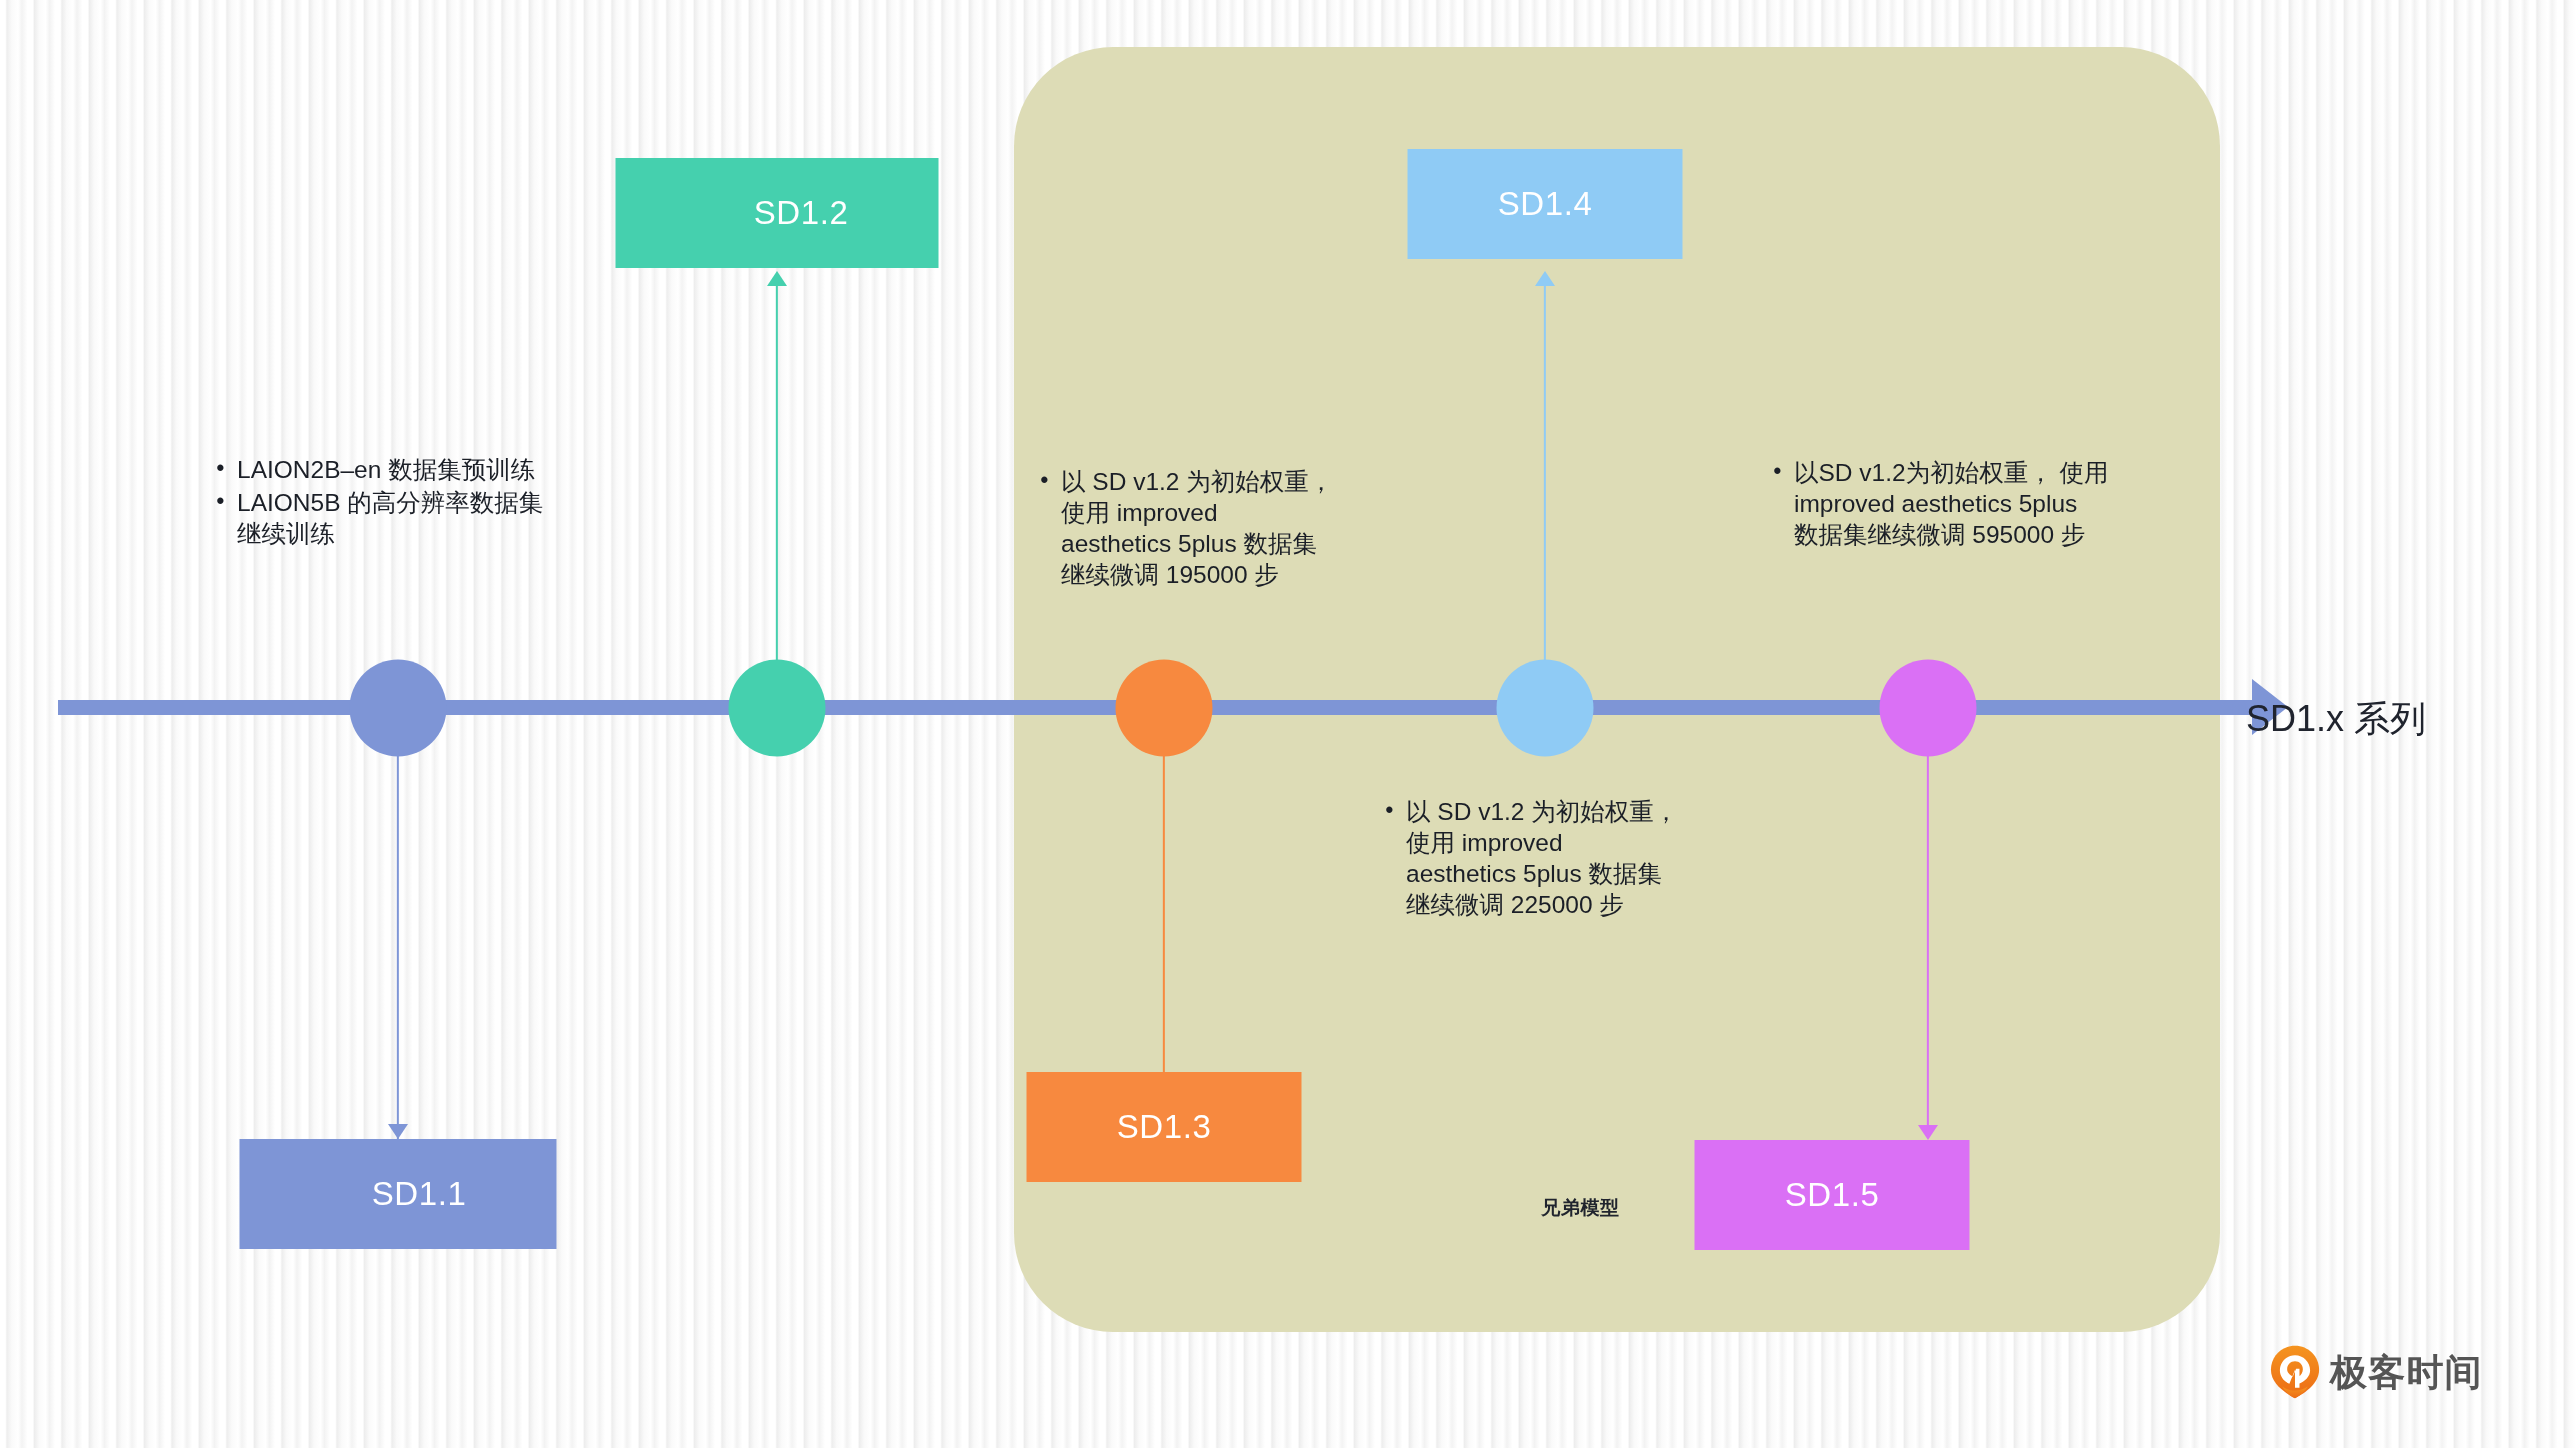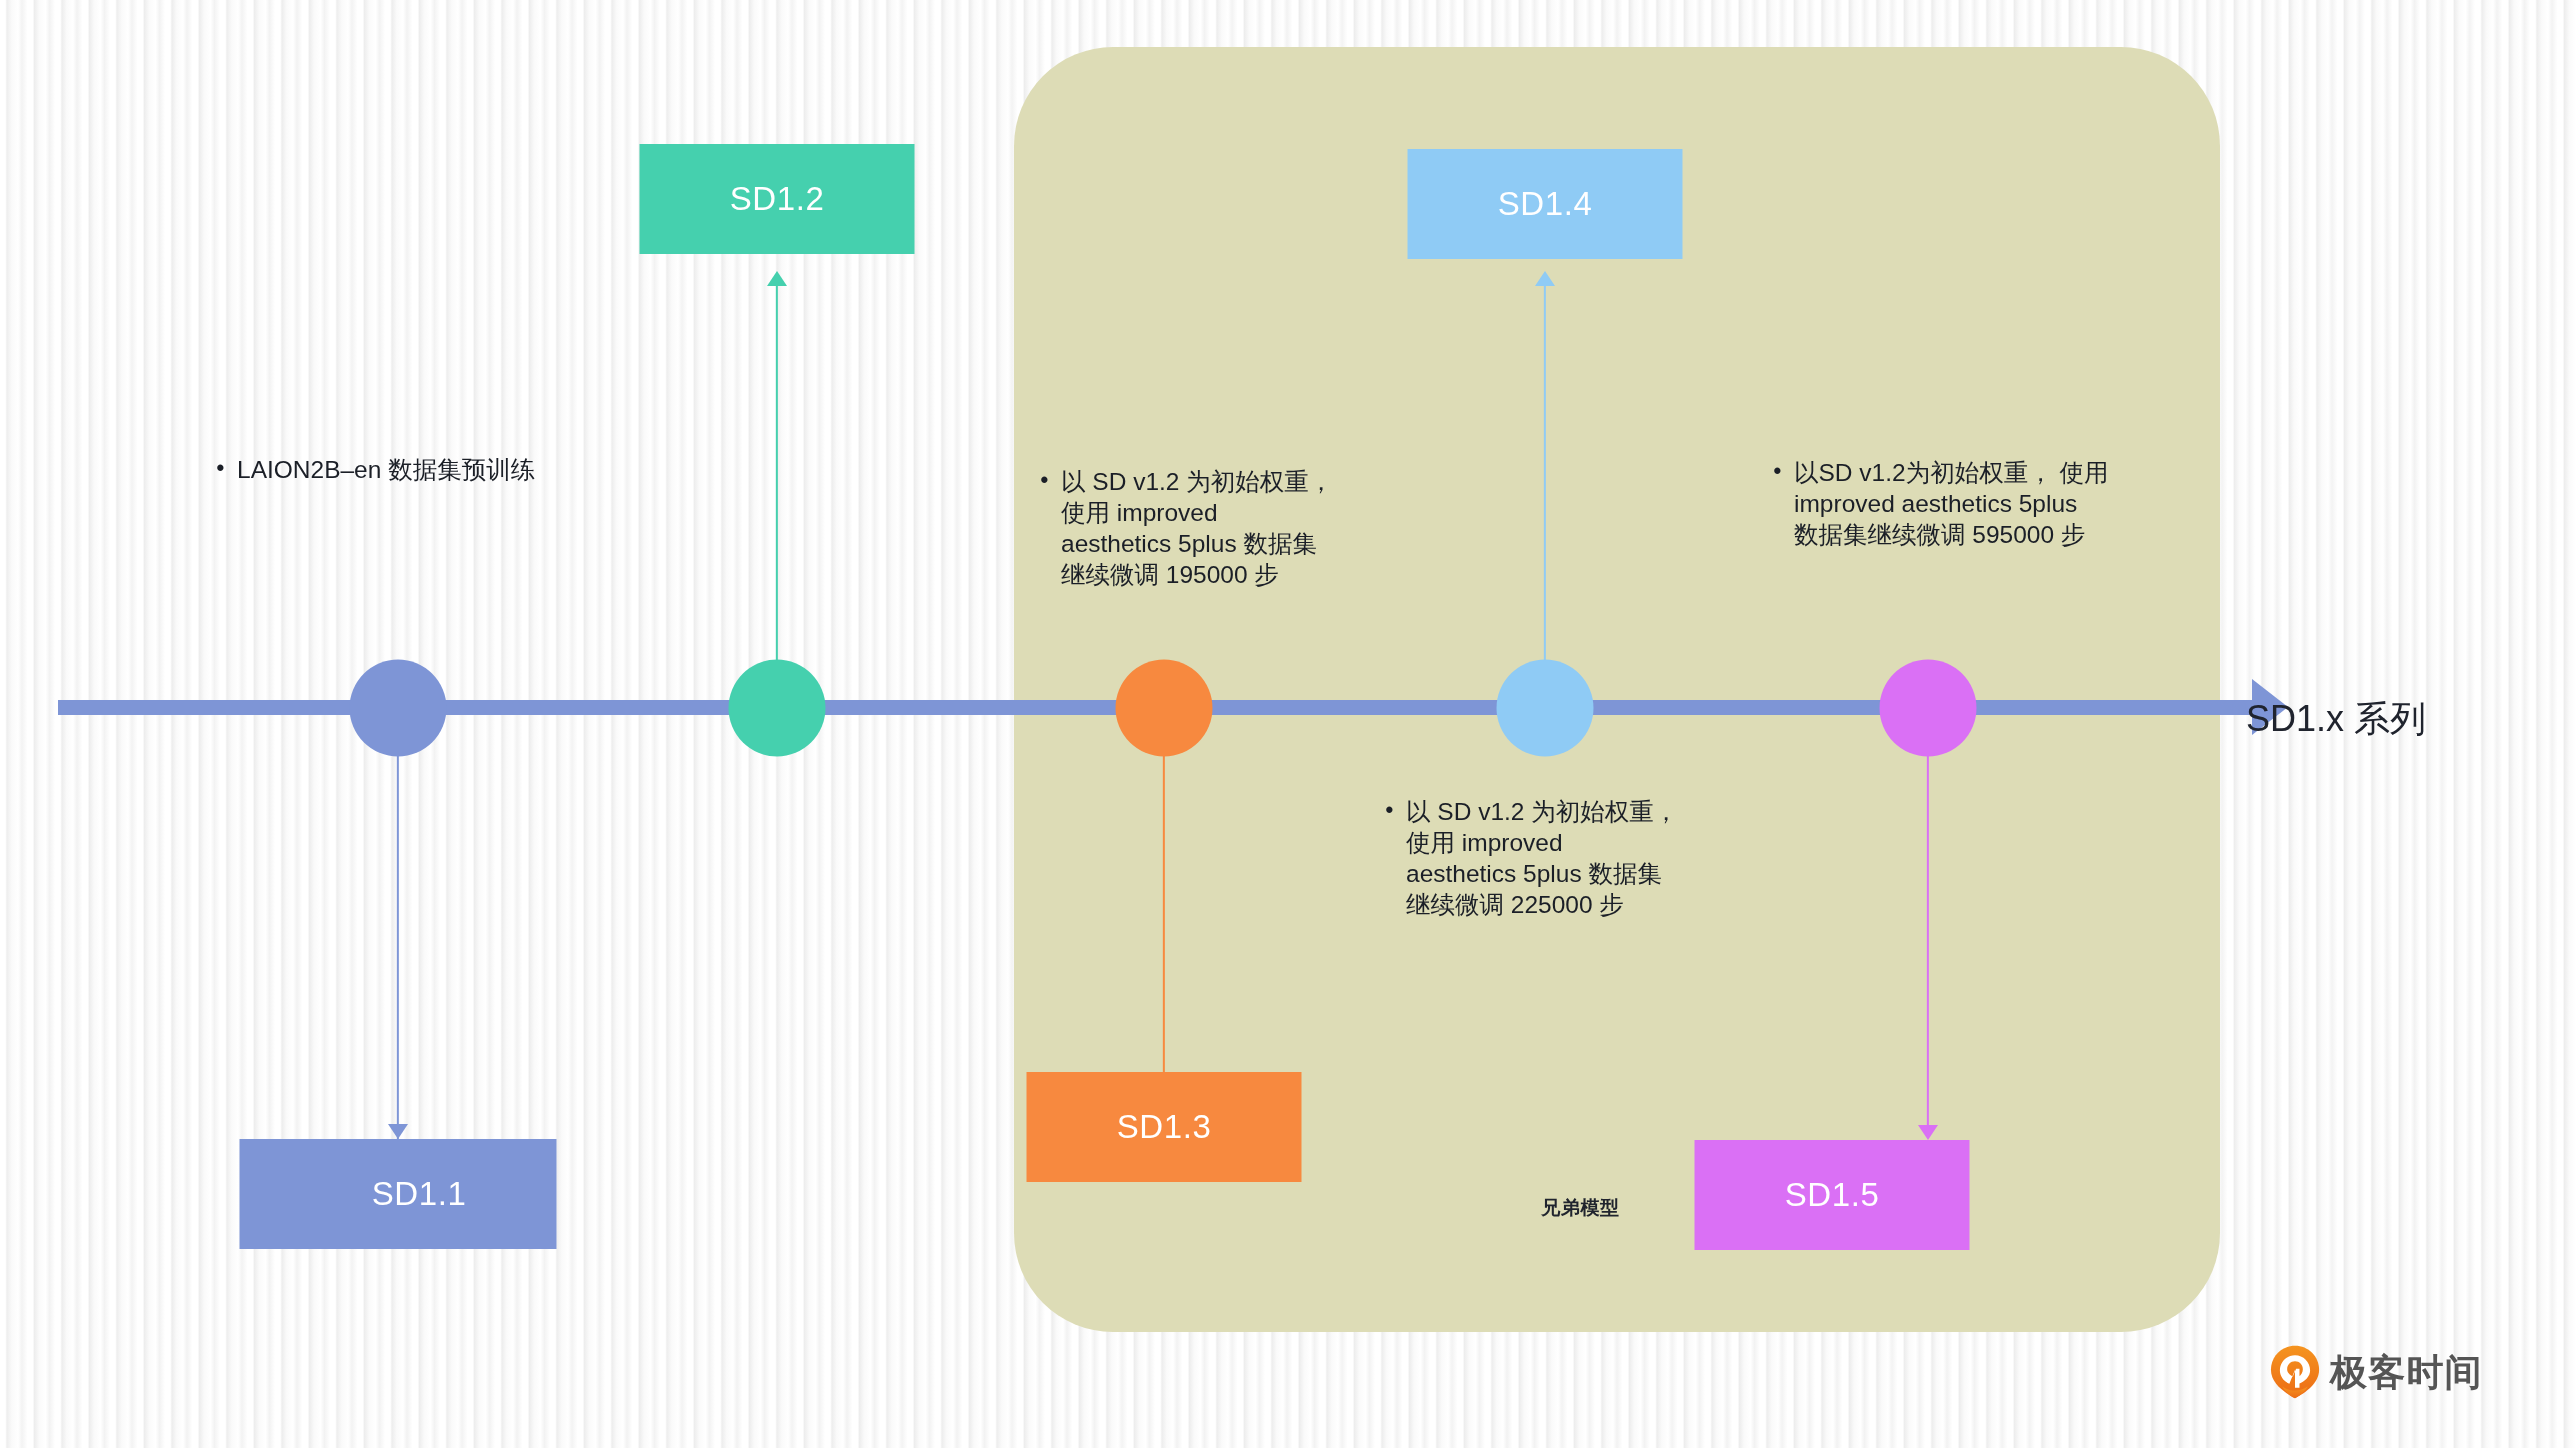--- a/index.html
+++ b/index.html
@@ -194,27 +194,29 @@
 
   <div class="stem" style="left:398px; top:756px; height:383px; background:#7e95d6;"></div>
   <div class="stem-head down" style="left:398px; top:1124px; color:#7e95d6;"></div>
   <div class="node-dot" style="left:398px; background:#7e95d6;"></div>
   <div class="model-box" style="left:398px; top:1139px; background:#7e95d6;padding-left:42px;">
     <span>SD1.1</span>
   </div>
   <div class="annot" style="left:207px; top:447px; width:397px;">
     <ul>
       <li>LAION2B–en 数据集预训练</li>
+      <li>LAION5B 的高分辨率数据集
+继续训练</li>
     </ul>
   </div>
 
   <div class="stem" style="left:777px; top:275px; height:386px; background:#45d0ae;"></div>
   <div class="stem-head up" style="left:777px; top:271px; color:#45d0ae;"></div>
   <div class="node-dot" style="left:777px; background:#45d0ae;"></div>
-  <div class="model-box" style="left:777px; top:144px; background:#45d0ae;">
+  <div class="model-box" style="left:777px; top:158px; background:#45d0ae;padding-left:48px;">
     <span>SD1.2</span>
   </div>
 
   <div class="stem" style="left:1164px; top:756px; height:377px; background:#f7893f;"></div>
   <div class="stem-head down" style="left:1164px; top:1125px; color:#f7893f;"></div>
   <div class="node-dot" style="left:1164px; background:#f7893f;"></div>
   <div class="model-box" style="left:1164px; top:1072px; background:#f7893f;">
     <span>SD1.3</span>
   </div>
   <div class="annot" style="left:1031px; top:459px; width:386px;">

